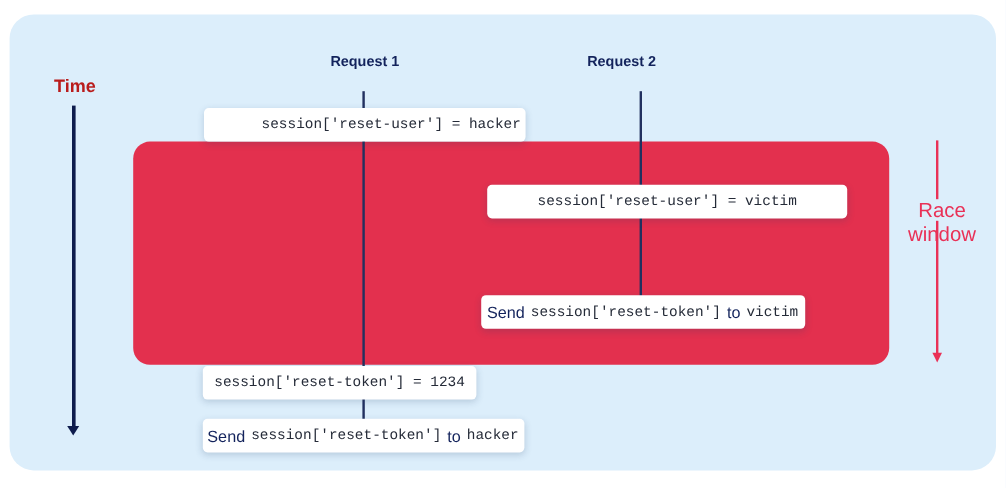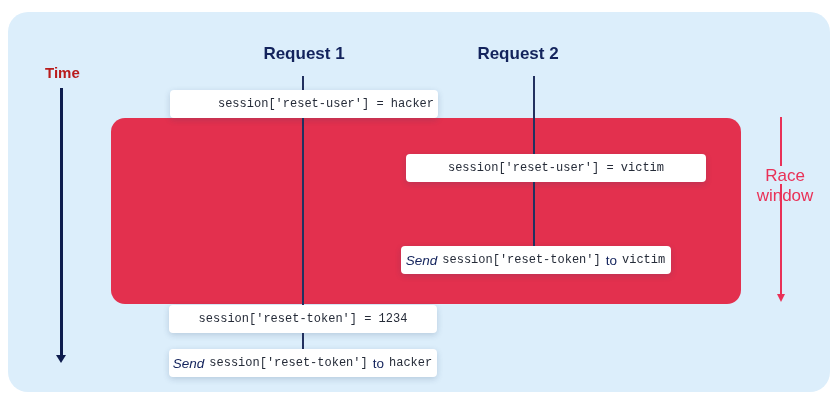--- a/index.html
+++ b/index.html
@@ -22,21 +22,21 @@
   }
   .time-arrowhead {
     position: absolute; left: 48px; top: 343px; width: 0; height: 0; z-index: 2;
     border-left: 5px solid transparent; border-right: 5px solid transparent;
     border-top: 8px solid #0e1c4d;
   }
 
   
   .req-label {
     position: absolute; top: 32px; width: 124px; text-align: center;
-    font-size: 17px; font-weight: bold; color: #13235c;
+    font-size: 12px; font-weight: bold; color: #13235c;
   }
   .req1-label { left: 234px; }
   .req2-label { left: 448px; }
   .lane-line { position: absolute; width: 1.5px; background: #22305f; z-index: 2; }
   .req1-line { left: 294px; top: 64px; height: 274px; }
   .req2-line { left: 525px; top: 64px; height: 171px; }
 
   
   .race-region {
     position: absolute; left: 103px; top: 106px; width: 630px; height: 186px;
@@ -49,27 +49,27 @@
     background: #ffffff; border-radius: 4px;
     box-shadow: 0 2px 6px rgba(35, 65, 105, 0.20);
     display: flex; align-items: center; justify-content: center;
     font-family: "Liberation Mono", monospace; font-size: 12px; color: #252b38;
     white-space: nowrap;
   }
   .box-r1-set-user  { left: 162px; top: 78px;  width: 268px; padding-left: 44px; }
   .box-r2-set-user  { left: 398px; top: 142px; width: 300px; }
   .box-r2-set-token { left: 398px; top: 187px; width: 265px; }
   .box-r2-send      { left: 393px; top: 234px; width: 270px; }
-  .box-r1-set-token { left: 161px; top: 293px; width: 268px; }
+  .box-r1-set-token { left: 161px; top: 293px; width: 228px; }
   .box-r1-send      { left: 161px; top: 337px; width: 268px; }
   .sans-word {
     font-family: "Liberation Sans", sans-serif; font-size: 13.5px;
     color: #13235c; margin: 0 4px;
   }
-  .sans-word:first-child { margin-left: 0; font-style: italic; }
+  .sans-word:first-child { margin-left: 0; }
   .mono-frag { margin: 0 1px; }
 
   
   .race-line { position: absolute; left: 772px; width: 2px; background: #e93157; z-index: 2; }
   .race-line-top { top: 105px; height: 49px; }
   .race-line-bottom { top: 172px; height: 111px; }
   .race-arrowhead {
     position: absolute; left: 768.5px; top: 282px; width: 0; height: 0; z-index: 2;
     border-left: 4.5px solid transparent; border-right: 4.5px solid transparent;
     border-top: 8px solid #e93157;

